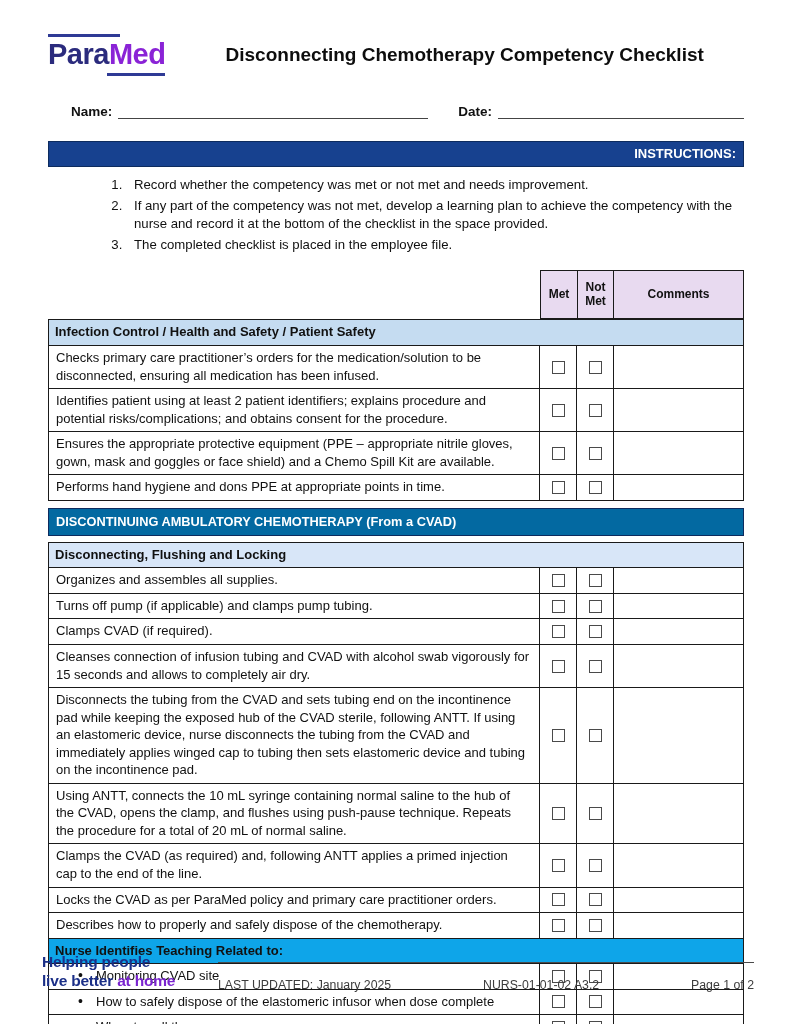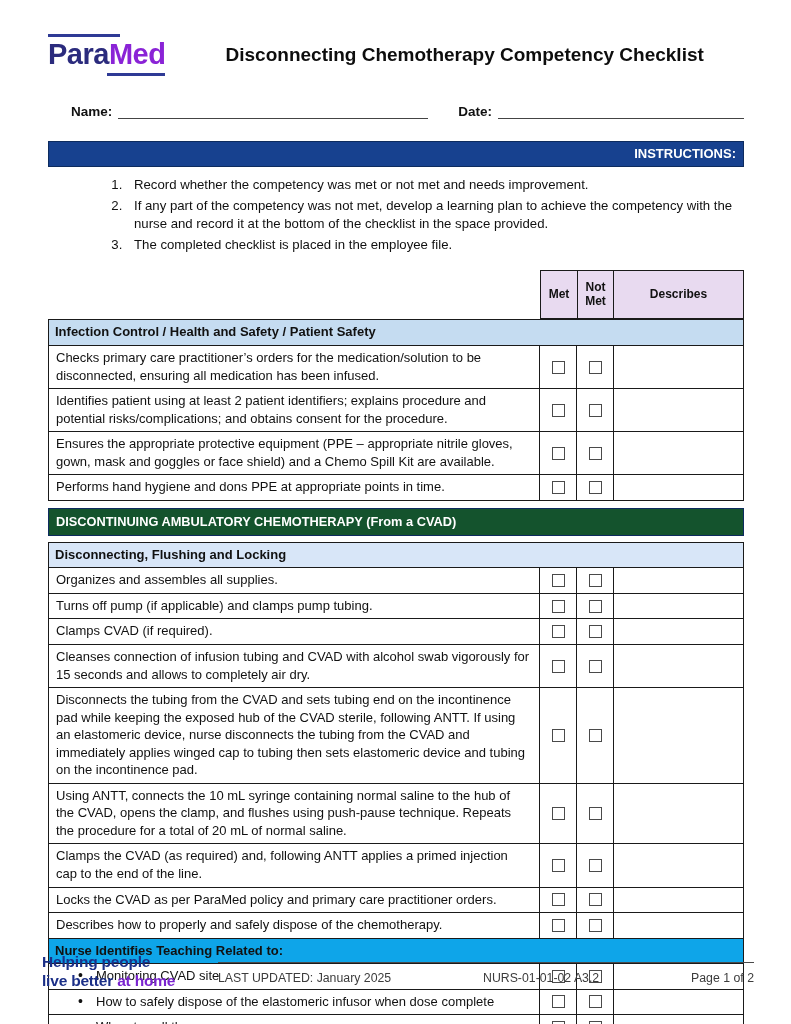--- a/index.html
+++ b/index.html
@@ -66,29 +66,29 @@
     width: 13px; height: 13px; border: 1.6px solid #4a4a4a; background: #fff; display: inline-block;
   }
   .subrow { font-weight: bold; padding: 3px 8px 4px 6px; line-height: 1.35; }
   .sub-a { background: #c5dcf1; }
   .sub-b { background: #d8e6f8; }
   .sub-c { background: #0ea5e9; }
   .bullet .cell-text { padding-left: 47px; }
   .bullet .cell-text::before { content: "\2022"; position: absolute; left: 29px; top: 2px; font-size: 14px; }
 
   .banner {
-    background: #14532d; color: #fff; font-weight: bold; font-size: 12.8px;
+    background: #0369a1; color: #fff; font-weight: bold; font-size: 12.8px;
     padding: 5px 7px 6px 7px; margin: 7px 0 6px 0; border: 1px solid #0d2b5e;
   }
 
   
   .footer { position: absolute; left: 42px; right: 37px; top: 952px; display: flex; }
   .tagline { width: 176px; font-weight: bold; font-size: 15.5px; line-height: 1.25; color: #1b2f87; letter-spacing: -0.2px; }
   .tagline .purple { color: #7a24cf; }
-  .footer-right { flex: 1; border-top: 1.6px solid #4a4a4a; margin-top: 10px; padding-top: 8px; }
+  .footer-right { flex: 1; border-top: 1.6px solid #4a4a4a; margin-top: 10px; padding-top: 15px; }
   .footer-row { display: flex; justify-content: space-between; font-size: 12.3px; color: #3c3c3c; }
 </style>
 </head>
 <body>
 
 <div class="content">
 
   <div class="header">
     <div class="logo">
       <span class="line-top"></span>
@@ -113,21 +113,21 @@
       <li>The completed checklist is placed in the employee file.</li>
     </ol>
   </div>
 
   <div class="tbl-wrap">
 
     <div class="colhead">
       <div class="spacer"></div>
       <div class="ch met">Met</div>
       <div class="ch notmet">Not Met</div>
-      <div class="ch comments">Describes</div>
+      <div class="ch comments">Comments</div>
     </div>
 
     <div class="tblock">
       <div class="trow">
         <div class="subrow sub-a" style="width:100%">Infection Control / Health and Safety / Patient Safety</div>
       </div>
       <div class="trow">
         <div class="cell-text">Checks primary care practitioner’s orders for the medication/solution to be disconnected, ensuring all medication has been infused.</div>
         <div class="cell-cb">
             <span class="checkbox"></span>

